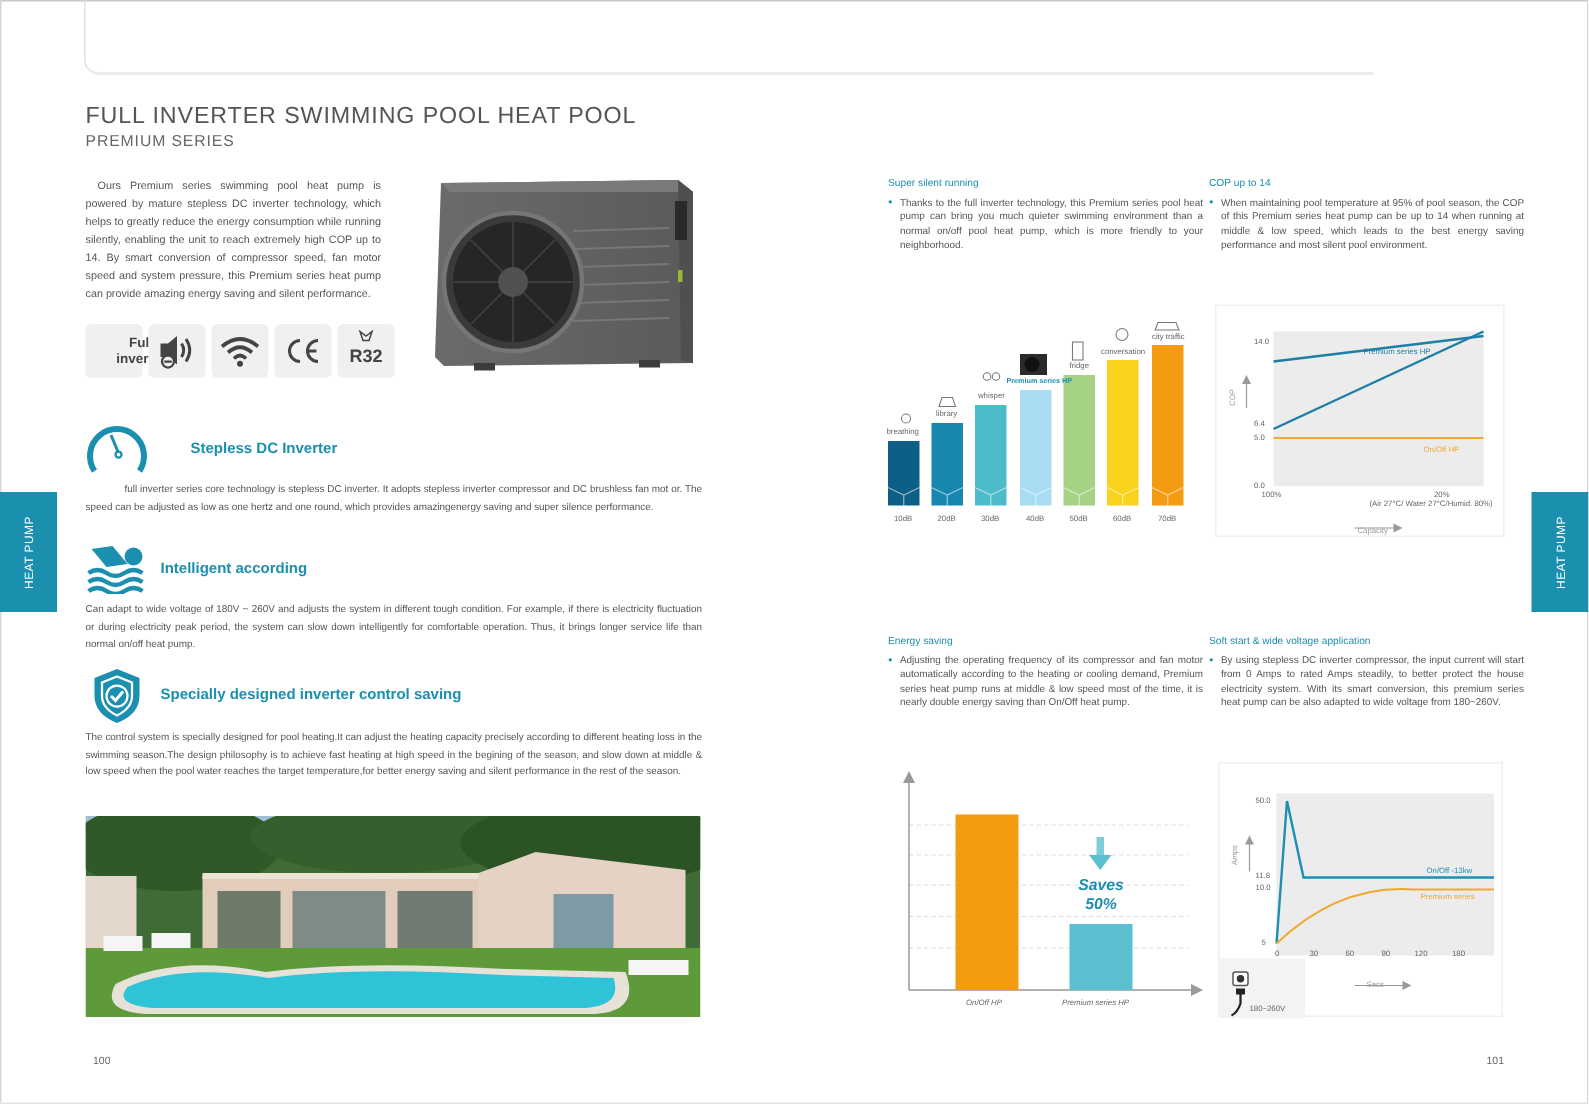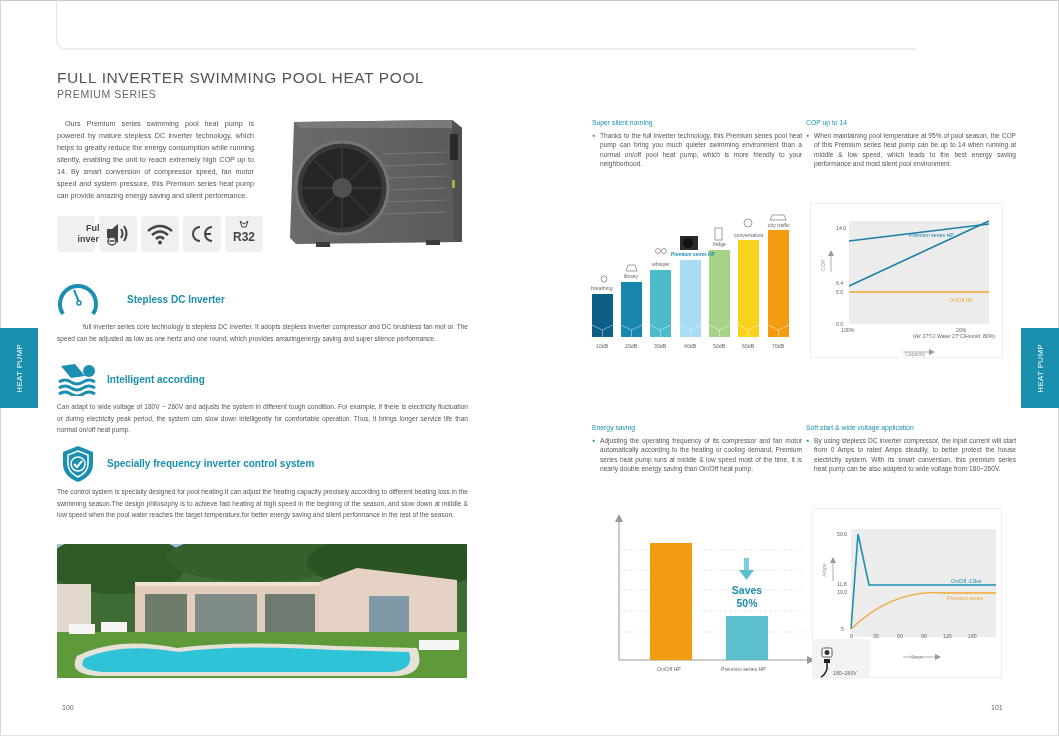--- a/index.html
+++ b/index.html
@@ -159,21 +159,21 @@
 <p class="feature-text" style="top:401px;">Can adapt to wide voltage of 180V ~ 260V and adjusts the system in different tough condition. For example, if there is electricity fluctuation or during electricity peak period, the system can slow down intelligently for comfortable operation. Thus, it brings longer service life than normal on/off heat pump.</p>
 
 <div class="feature-icon" style="left:60px;top:444px;">
   <svg width="36" height="40" viewBox="0 0 36 40">
     <path d="M18 2 L33 8 L33 20 Q33 32 18 38 Q3 32 3 20 L3 8 Z" fill="#1b8fb0"></path>
     <path d="M18 7 L28 11 L28 20 Q28 28 18 33 Q8 28 8 20 L8 11 Z" fill="none" stroke="#fff" stroke-width="1.5"></path>
     <circle cx="18" cy="20" r="7" fill="none" stroke="#fff" stroke-width="1.5"></circle>
     <path d="M14 20 L17 23 L22 17" stroke="#fff" stroke-width="2" fill="none"></path>
   </svg>
 </div>
-<div class="feature-title" style="left:107px;top:458px;">Specially frequency inverter control system</div>
+<div class="feature-title" style="left:107px;top:458px;">Specially designed inverter control saving</div>
 <p class="feature-text" style="top:486px;">The control system is specially designed for pool heating.It can adjust the heating capacity precisely according to different heating loss in the swimming season.The design philosophy is to achieve fast heating at high speed in the begining of the season, and slow down at middle &amp; low speed when the pool water reaches the target temperature,for better energy saving and silent performance in the rest of the season.</p>
 
 <div class="pool-photo">
   <svg width="410" height="134" viewBox="0 0 410 134">
     <rect width="410" height="134" fill="#3f6b35"></rect>
     <rect width="410" height="10" fill="#9fc1d6"></rect>
     <ellipse cx="60" cy="20" rx="70" ry="30" fill="#2f5a28"></ellipse>
     <ellipse cx="200" cy="14" rx="90" ry="24" fill="#355f2c"></ellipse>
     <ellipse cx="340" cy="18" rx="90" ry="28" fill="#2b5324"></ellipse>
     <rect x="0" y="40" width="34" height="50" fill="#e3d8cc"></rect>
@@ -271,21 +271,21 @@
   <div class="small-lbl" style="left:98px;top:28px;color:#1d7fa5;">Premium series HP</div>
   <div class="small-lbl" style="left:138px;top:93px;color:#f0a830;">On/Off HP</div>
 </div>
 
 <div class="r-head" style="left:592px;top:424px;">Energy saving</div>
 <p class="r-text" style="left:592px;top:436px;">Adjusting the operating frequency of its compressor and fan motor automatically according to the heating or cooling demand, Premium series heat pump runs at middle &amp; low speed most of the time, it is nearly double energy saving than On/Off heat pump.</p>
 
 <div class="r-head" style="left:806px;top:424px;">Soft start &amp; wide voltage application</div>
 <p class="r-text" style="left:806px;top:436px;">By using stepless DC inverter compressor, the input current will start from 0 Amps to rated Amps steadily, to better protect the house electricity system. With its smart conversion, this premium series heat pump can be also adapted to wide voltage from 180~260V.</p>
 
-<div class="chart-box" style="left:607px;top:510px;width:210px;height:170px;">
+<div class="chart-box" style="left:594px;top:510px;width:210px;height:170px;font-style:italic;">
   <svg width="210" height="170" viewBox="0 0 210 170">
     <g stroke="#d8d8d8" stroke-width="0.6" stroke-dasharray="3,2">
       <line x1="12" y1="40" x2="198" y2="40"></line>
         <line x1="12" y1="60" x2="198" y2="60"></line>
       <line x1="12" y1="80" x2="198" y2="80"></line>
         <line x1="12" y1="101" x2="198" y2="101"></line>
       <line x1="12" y1="122" x2="198" y2="122"></line>
     </g>
     <line x1="12" y1="150" x2="12" y2="8" stroke="#999" stroke-width="1"></line>
     <polygon points="8,12 12,4 16,12" fill="#999"></polygon>

